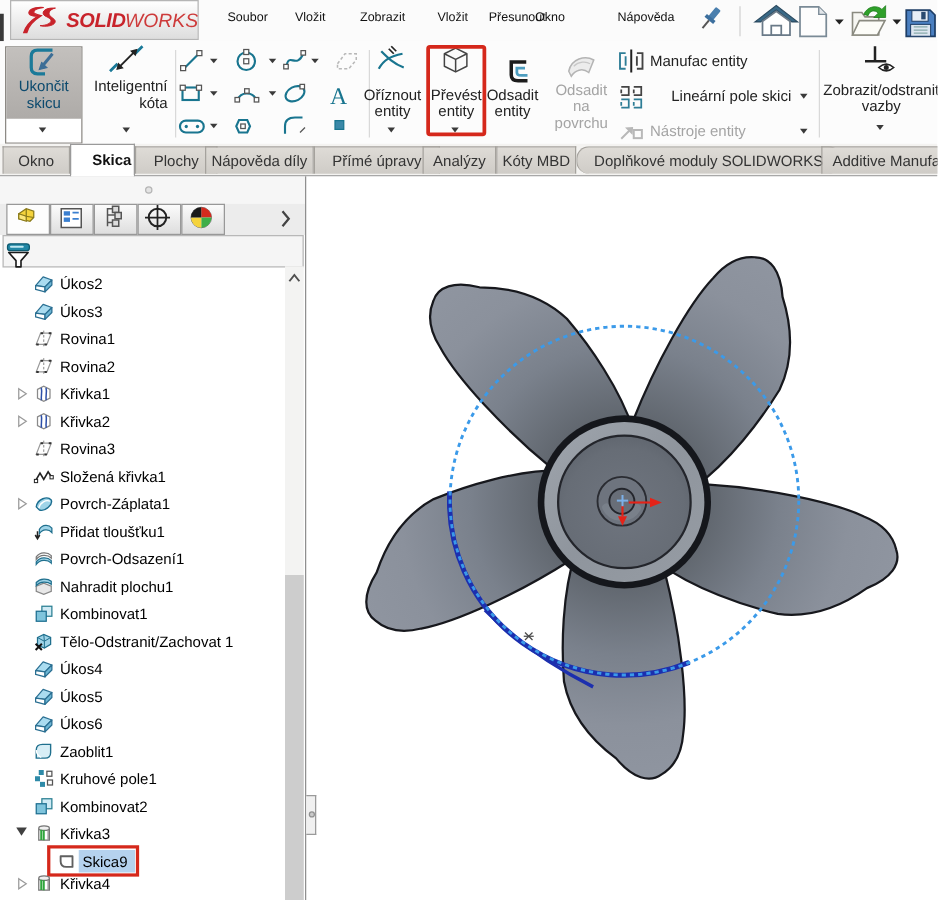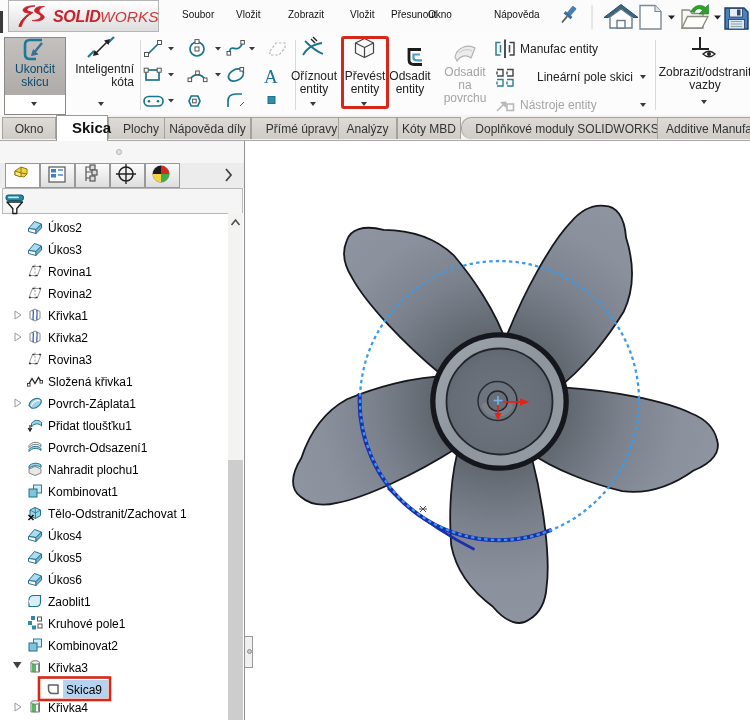--- a/index.html
+++ b/index.html
@@ -4,21 +4,21 @@
 <style>
 html,body{margin:0;padding:0;}
 body{width:750px;height:720px;position:relative;overflow:hidden;background:#fff;
   font-family:"Liberation Sans", sans-serif;-webkit-font-smoothing:antialiased;}
 .abs{position:absolute;}
 .lbl{position:absolute;font-size:12px;color:#222;text-align:center;line-height:13px;}
 .menu{position:absolute;top:9px;font-size:10px;color:#111;}
 .tab{position:absolute;top:117px;height:22px;font-size:12px;color:#333;
   background:linear-gradient(#dedbd6,#cfccc7);border:1px solid #a5a29d;border-bottom:none;
   text-align:center;line-height:22px;box-sizing:border-box;}
-.tabact{position:absolute;top:115px;height:26px;font-size:15px;font-weight:bold;color:#111;
+.tabact{position:absolute;top:115px;height:26px;font-size:12px;font-weight:bold;color:#111;
   background:#fff;border:1px solid #9a9a9a;border-bottom:none;text-align:center;line-height:24px;box-sizing:border-box;z-index:3;padding-left:15px;}
 .sep{position:absolute;width:1px;background:#d9d9d9;}
 .darr{position:absolute;width:0;height:0;border-left:3.5px solid transparent;border-right:3.5px solid transparent;border-top:4px solid #3a3a3a;}
 </style>
 </head>
 <body>
 
 <div class="abs" style="left:0;top:0;width:750px;height:33px;background:#fbfbfb;"></div>
 <div class="abs" style="left:0;top:11px;width:3px;height:22px;background:#3a3a3a;"></div>
 <div class="abs" style="left:8px;top:0;width:151px;height:32px;background:linear-gradient(#ffffff,#dddddd);border:1px solid #b5b5b5;box-sizing:border-box;"></div>

